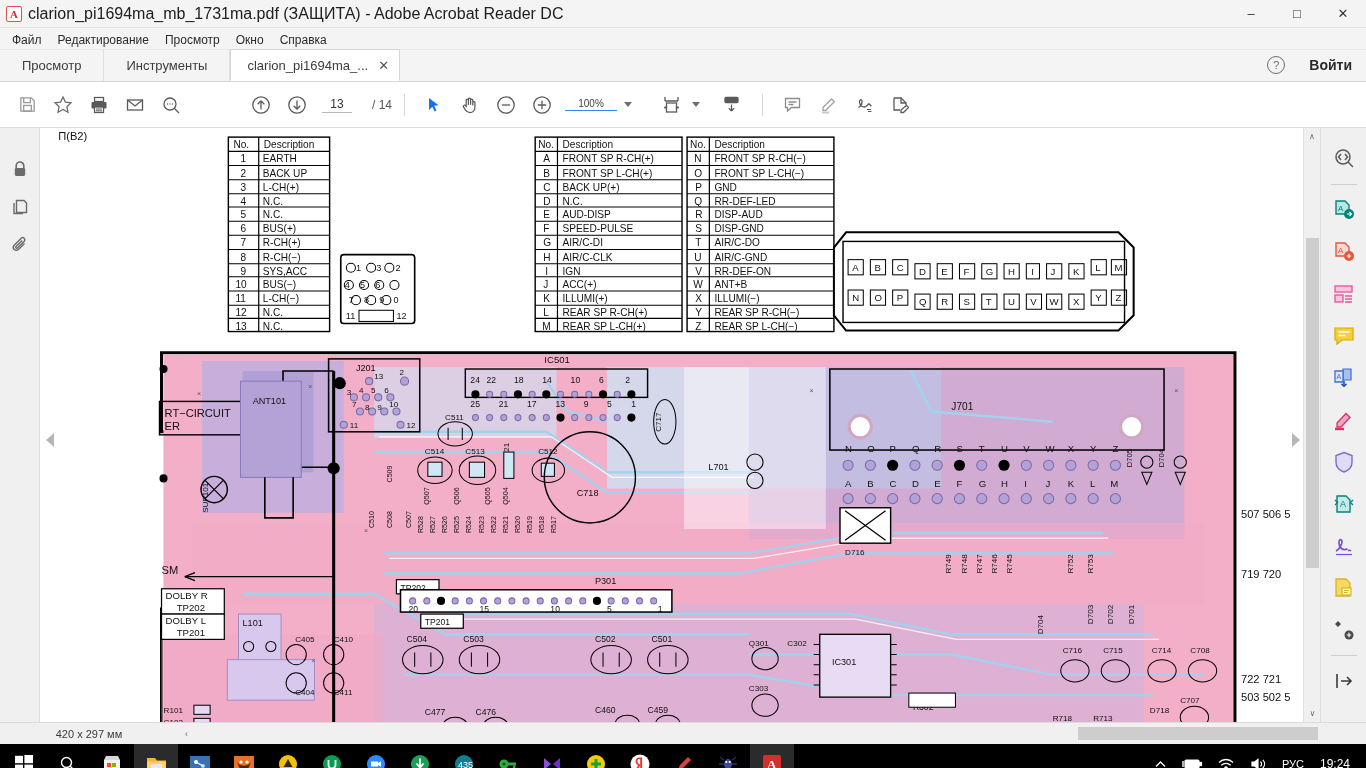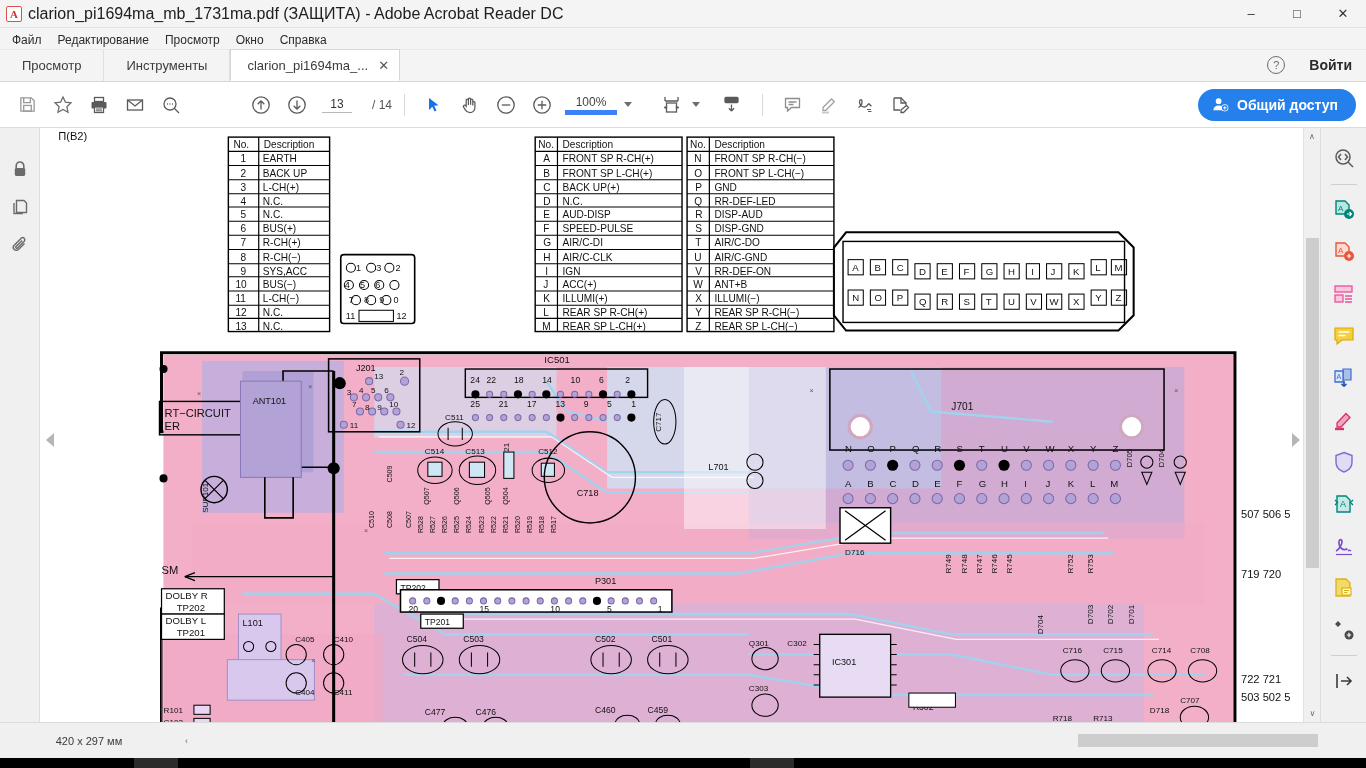--- a/index.html
+++ b/index.html
@@ -75,22 +75,22 @@
   .tb-sep { width: 1px; height: 22px; background: #d8d8d8; margin: 0 12px; }
   .pagebox { display: flex; align-items: center; margin-left: 6px; font-size: 12px; color: #444; }
   .pagenum {
     width: 30px; text-align: center; border: none; border-bottom: 1px solid #b9b9b9;
     font-size: 12px; color: #333; background: transparent; padding: 1px 2px;
     font-family: "Liberation Sans", sans-serif;
   }
   .pagetotal { margin-left: 20px; color: #555; }
   .zoombox { display: flex; align-items: center; margin: 0 4px; }
   .zoomval {
-    width: 52px; text-align: center; font-size: 12px; color: #444;
-    border-bottom: 5px solid #3b82f6; padding-bottom: 1px;
+    width: 52px; text-align: center; font-size: 10px; color: #444;
+    border-bottom: 1px solid #3b82f6; padding-bottom: 1px;
   }
   .caret { width: 0; height: 0; border-left: 4px solid transparent; border-right: 4px solid transparent;
            border-top: 5px solid #6e6e6e; margin-left: 7px; }
   .share-btn {
     margin-left: auto; background: #2680eb; color: #fff; border-radius: 18px;
     height: 32px; padding: 0 18px 0 14px; display: flex; align-items: center;
     font-size: 14px; font-weight: bold;
   }
   .share-btn .uicon { margin-right: 8px; display: flex; }
 
@@ -116,21 +116,21 @@
   
   .vscroll {
     position: absolute; top: 0; right: 0; width: 17px; height: 100%;
     background: #f0f0f0; border-left: 1px solid #e2e2e2;
   }
   .vscroll .arrow { height: 17px; display: flex; align-items: center; justify-content: center; color: #6a6a6a; font-size: 8px; }
   .vthumb { position: absolute; left: 2px; width: 13px; background: #cdcdcd; }
   .vcollapse { position: absolute; left: 2px; top: 300px; width: 13px; height: 22px; }
 
   .statusbar {
-    height: 36px; background: #f0f0f0; border-top: 1px solid #dcdcdc;
+    height: 22px; background: #f0f0f0; border-top: 1px solid #dcdcdc;
     display: flex; align-items: center; font-size: 11px; color: #3b3b3b;
   }
   .statusbar .dims { width: 178px; text-align: center; }
   .hscroll { flex: 1; height: 22px; background: #f0f0f0; position: relative; display: flex; align-items: center; }
   .hs-arrow { width: 17px; text-align: center; color: #6a6a6a; font-size: 9px; }
   .hthumb { position: absolute; height: 13px; background: #cdcdcd; top: 4px; }
 
   
   .taskbar {
     height: 40px; background: #000; display: flex; align-items: center; padding-left: 2px;
@@ -304,32 +304,20 @@
   </div>
   <div class="tb-icon">
     <svg width="21" height="21" viewBox="0 0 21 21" fill="none" stroke="#5a5a5a" stroke-width="1.3">
       <path d="M4 4h7v5h5v2"></path>
         <path d="M11 4l5 5"></path>
       <path d="M4 4v12h6"></path>
         <path d="M16.5 11.5l2 2-5 5H11v-2.5z"></path>
     </svg>
   </div>
 
-  <div class="share-btn">
-    <span class="uicon">
-      <svg width="17" height="17" viewBox="0 0 18 18" fill="#fff">
-        <circle cx="7" cy="5.5" r="3"></circle>
-        <path d="M1.5 15c0-3 2.5-5 5.5-5s5.5 2 5.5 5z"></path>
-        <circle cx="13.5" cy="12.5" r="3.8" fill="#fff"></circle>
-        <circle cx="13.5" cy="12.5" r="3" fill="#2680eb"></circle>
-        <path d="M13.5 10.8v3.4M11.8 12.5h3.4" stroke="#fff" stroke-width="1.1"></path>
-      </svg>
-    </span>
-    <span>Общий доступ</span>
-  </div>
 </div>
 
 <div class="workspace">
 
   <div class="leftrail">
     <div class="ri">
       <svg width="20" height="20" viewBox="0 0 20 20" fill="#6b6b6b">
         <path d="M6.2 9V6.8a3.8 3.8 0 017.6 0V9" fill="none" stroke="#6b6b6b" stroke-width="1.6"></path>
         <rect x="4.8" y="9" width="10.4" height="8" rx="1.4"></rect>
       </svg>

